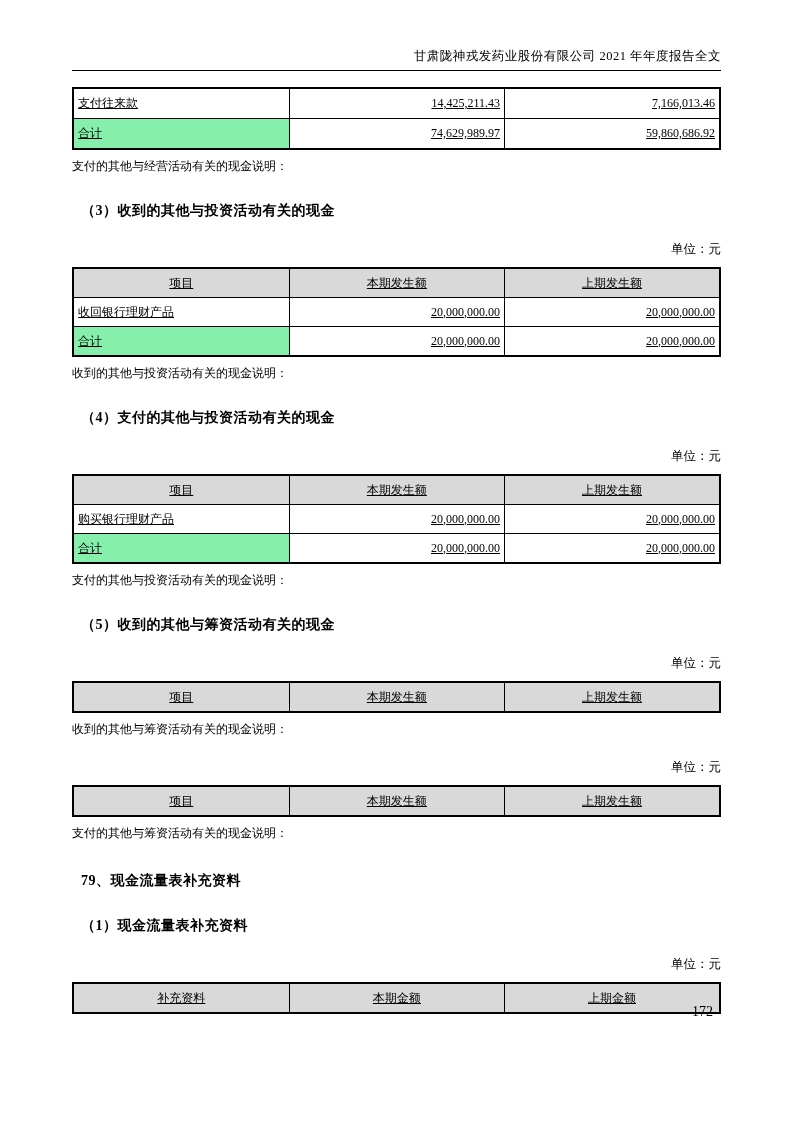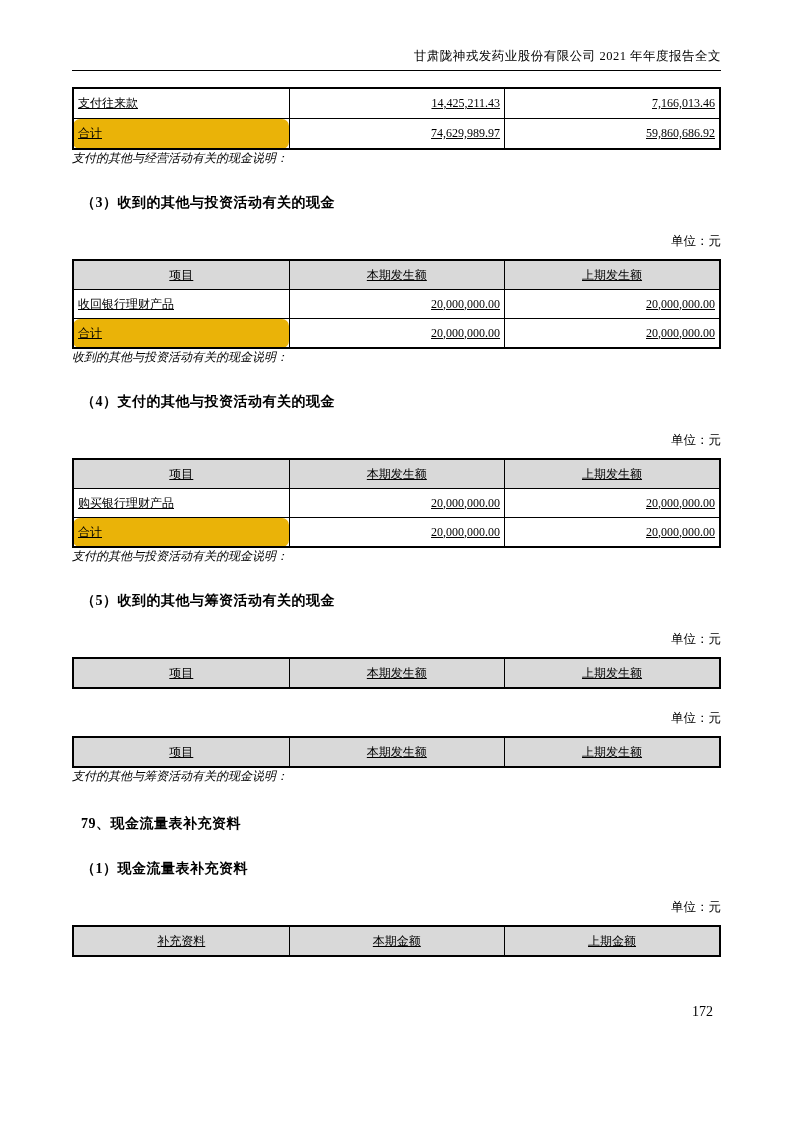--- a/index.html
+++ b/index.html
@@ -41,26 +41,25 @@
     text-decoration: underline;
   }
   .fin-table th {
     background: #d9d9d9;
     font-weight: normal;
     text-align: center;
   }
   .cell-item { text-align: left; }
   .cell-num  { text-align: right; }
   .cell-center { text-align: center; }
-  .gray { background: #eab308; border-radius: 7px; }
+  .gray { background: #86efac; }
   .tbl-top { margin-top: 16px; }
   .note {
     font-size: 12px;
-    margin-top: 0;
-    font-style: italic;
+    margin-top: 8px;
   }
   .section-heading {
     font-size: 14px;
     font-weight: bold;
     margin: 27px 0 0 9px;
     letter-spacing: 0.5px;
   }
   .major-heading {
     font-size: 14px;
     font-weight: bold;
@@ -175,20 +174,21 @@
         <col style="width:33.3%">
       </colgroup>
     <tbody>
         <tr>
       <th>项目</th>
       <th>本期发生额</th>
       <th>上期发生额</th>
     </tr>
   </tbody>
     </table>
+  <div class="note">收到的其他与筹资活动有关的现金说明：</div>
 
   <div class="unit-line">单位：元</div>
   <table class="fin-table">
     <colgroup>
         <col style="width:33.4%">
         <col style="width:33.3%">
         <col style="width:33.3%">
       </colgroup>
     <tbody>
         <tr>

